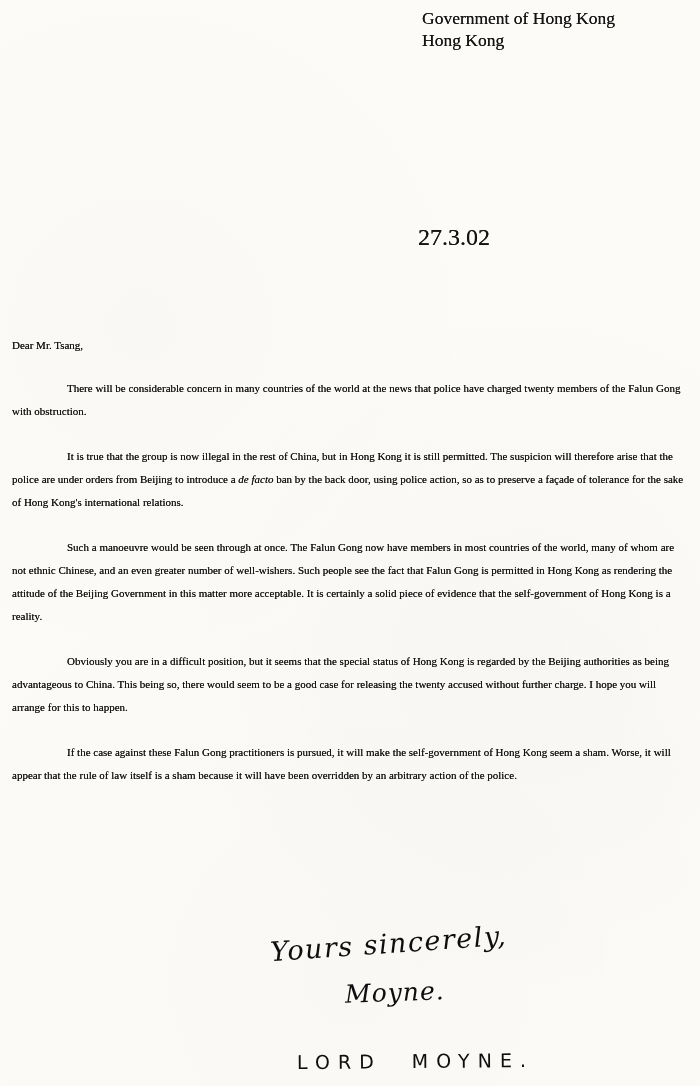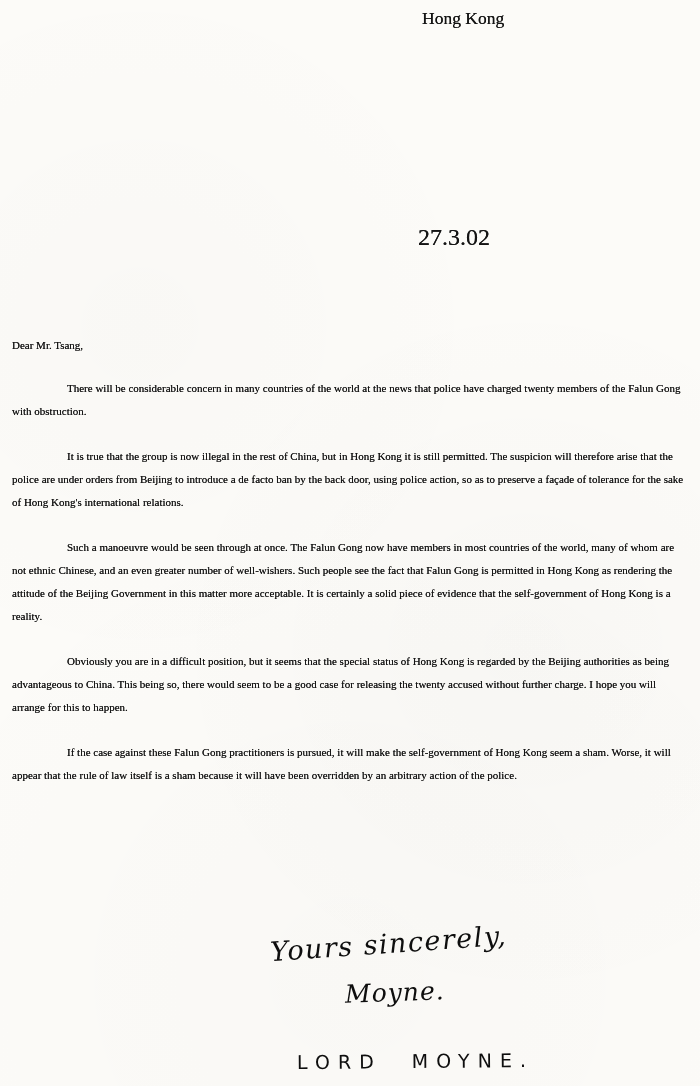--- a/index.html
+++ b/index.html
@@ -55,20 +55,21 @@
   }
   .salutation {
     margin: 0 0 20px 0;
   }
   .para {
     margin: 0 0 22px 0;
     text-indent: 55px;
     text-align: left;
   }
   .para .em {
+    font-style: italic;
     text-align: center;
   }
 
   .handwritten {
     position: absolute;
     color: #0e0e0e;
     white-space: nowrap;
   }
   .valediction {
     left: 270px;
@@ -97,20 +98,21 @@
     word-spacing: 16px;
     transform: rotate(-0.5deg);
   }
 </style>
 </head>
 <body>
 
 <div class="scan-page">
 
   <div class="address-block typed">
+    <div class="address-line">Government of Hong Kong</div>
     <div class="address-line">Hong Kong</div>
   </div>
 
   <div class="date-line typed">27.3.02</div>
 
   <div class="letter-body typed">
     <p class="salutation">Dear Mr. Tsang,</p>
 
     <p class="para">There will be considerable concern in many countries of the world at the news that police have charged twenty members of the Falun Gong with obstruction.</p>
 

